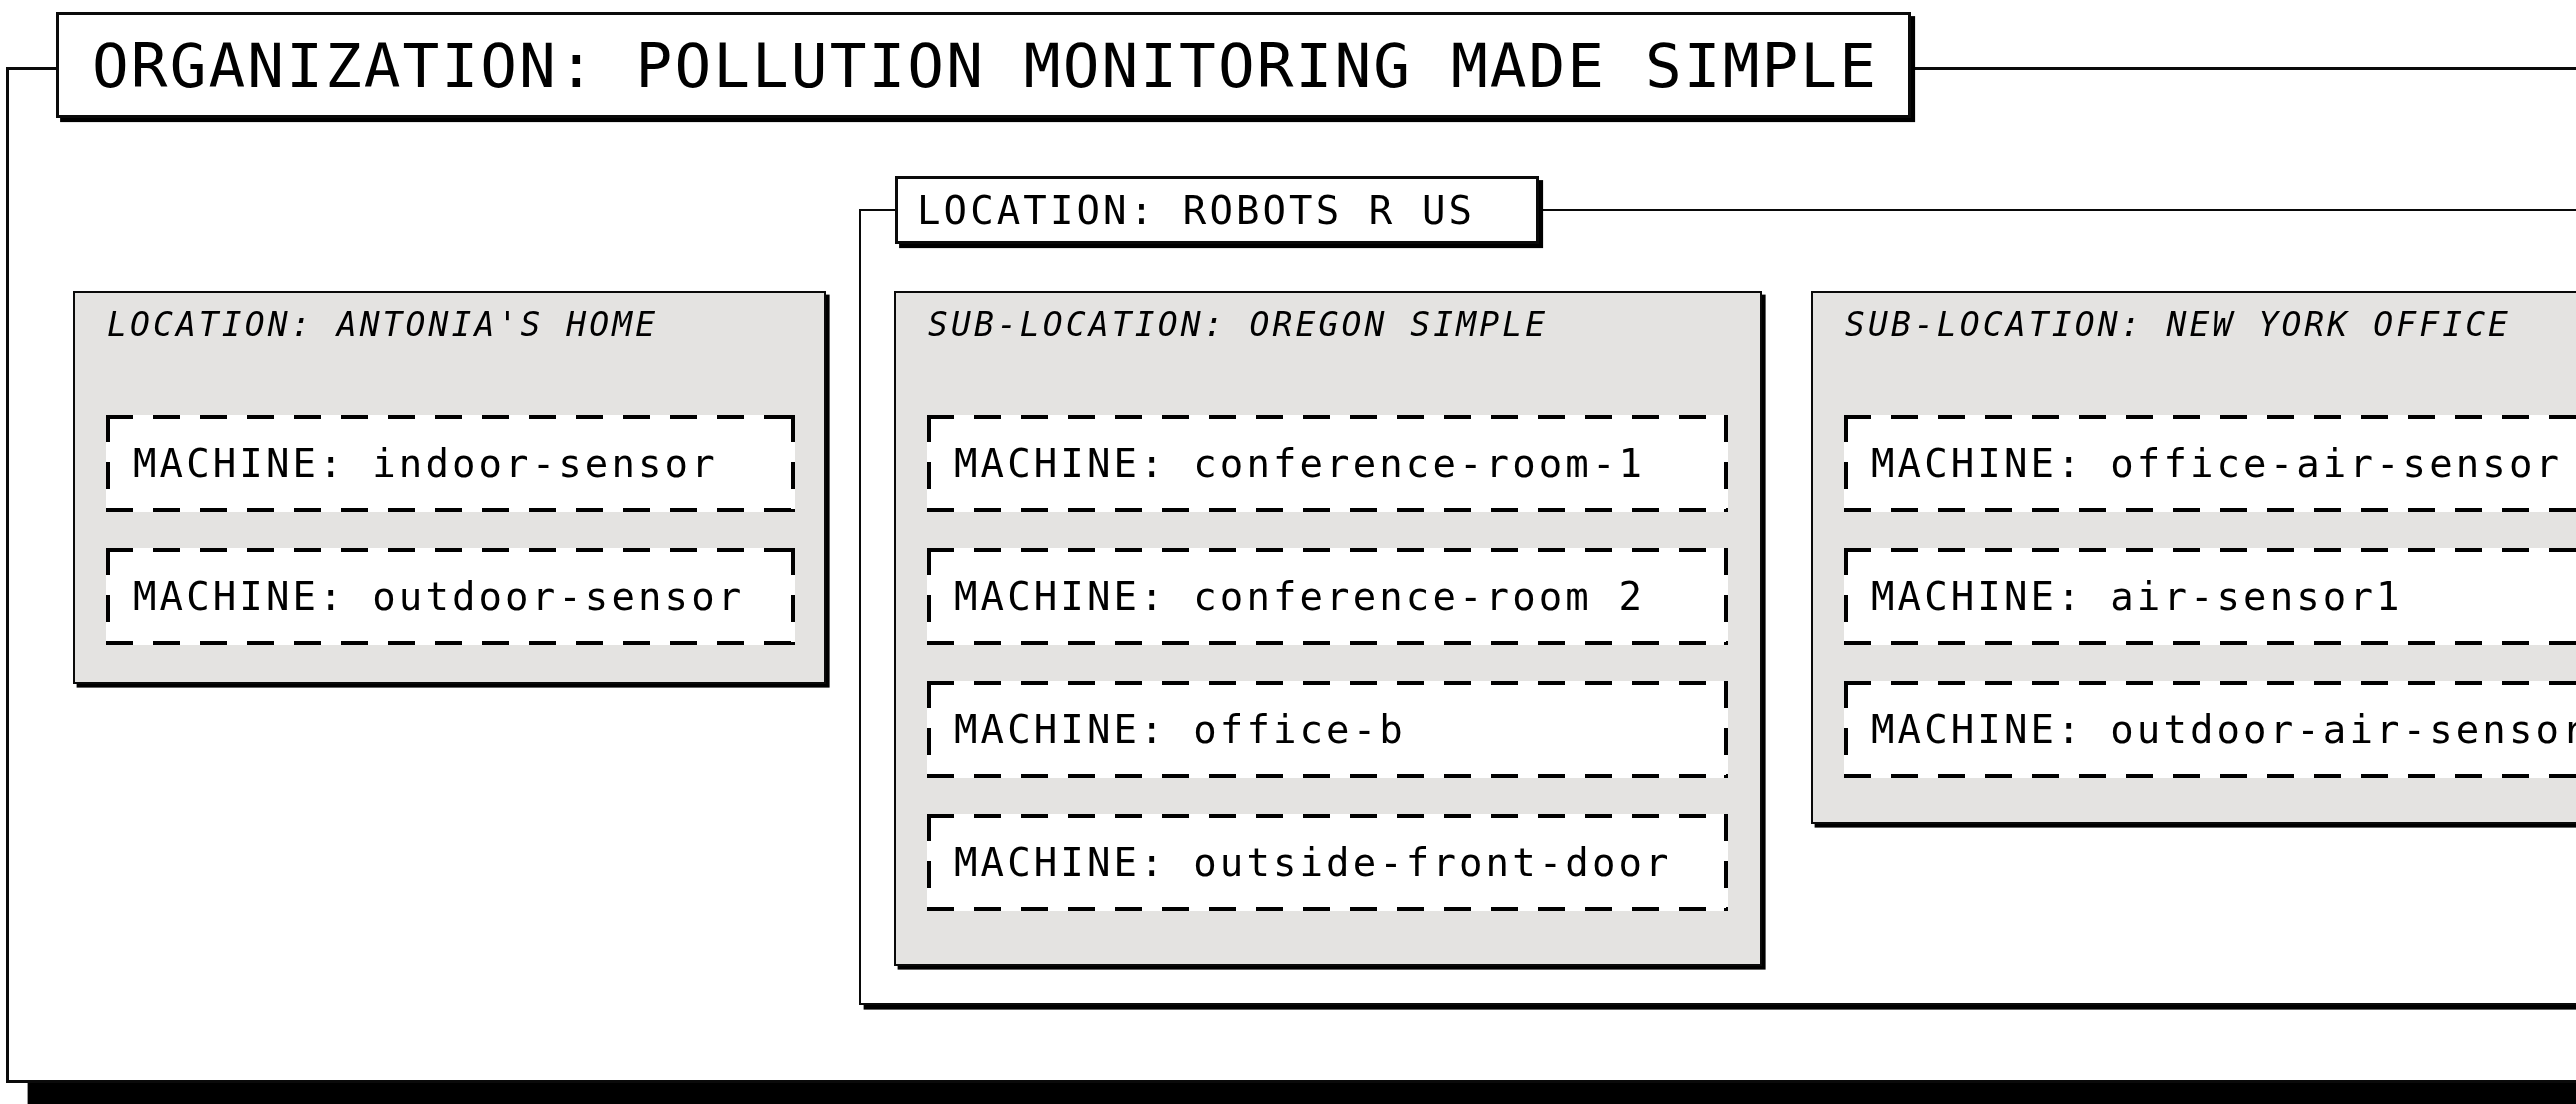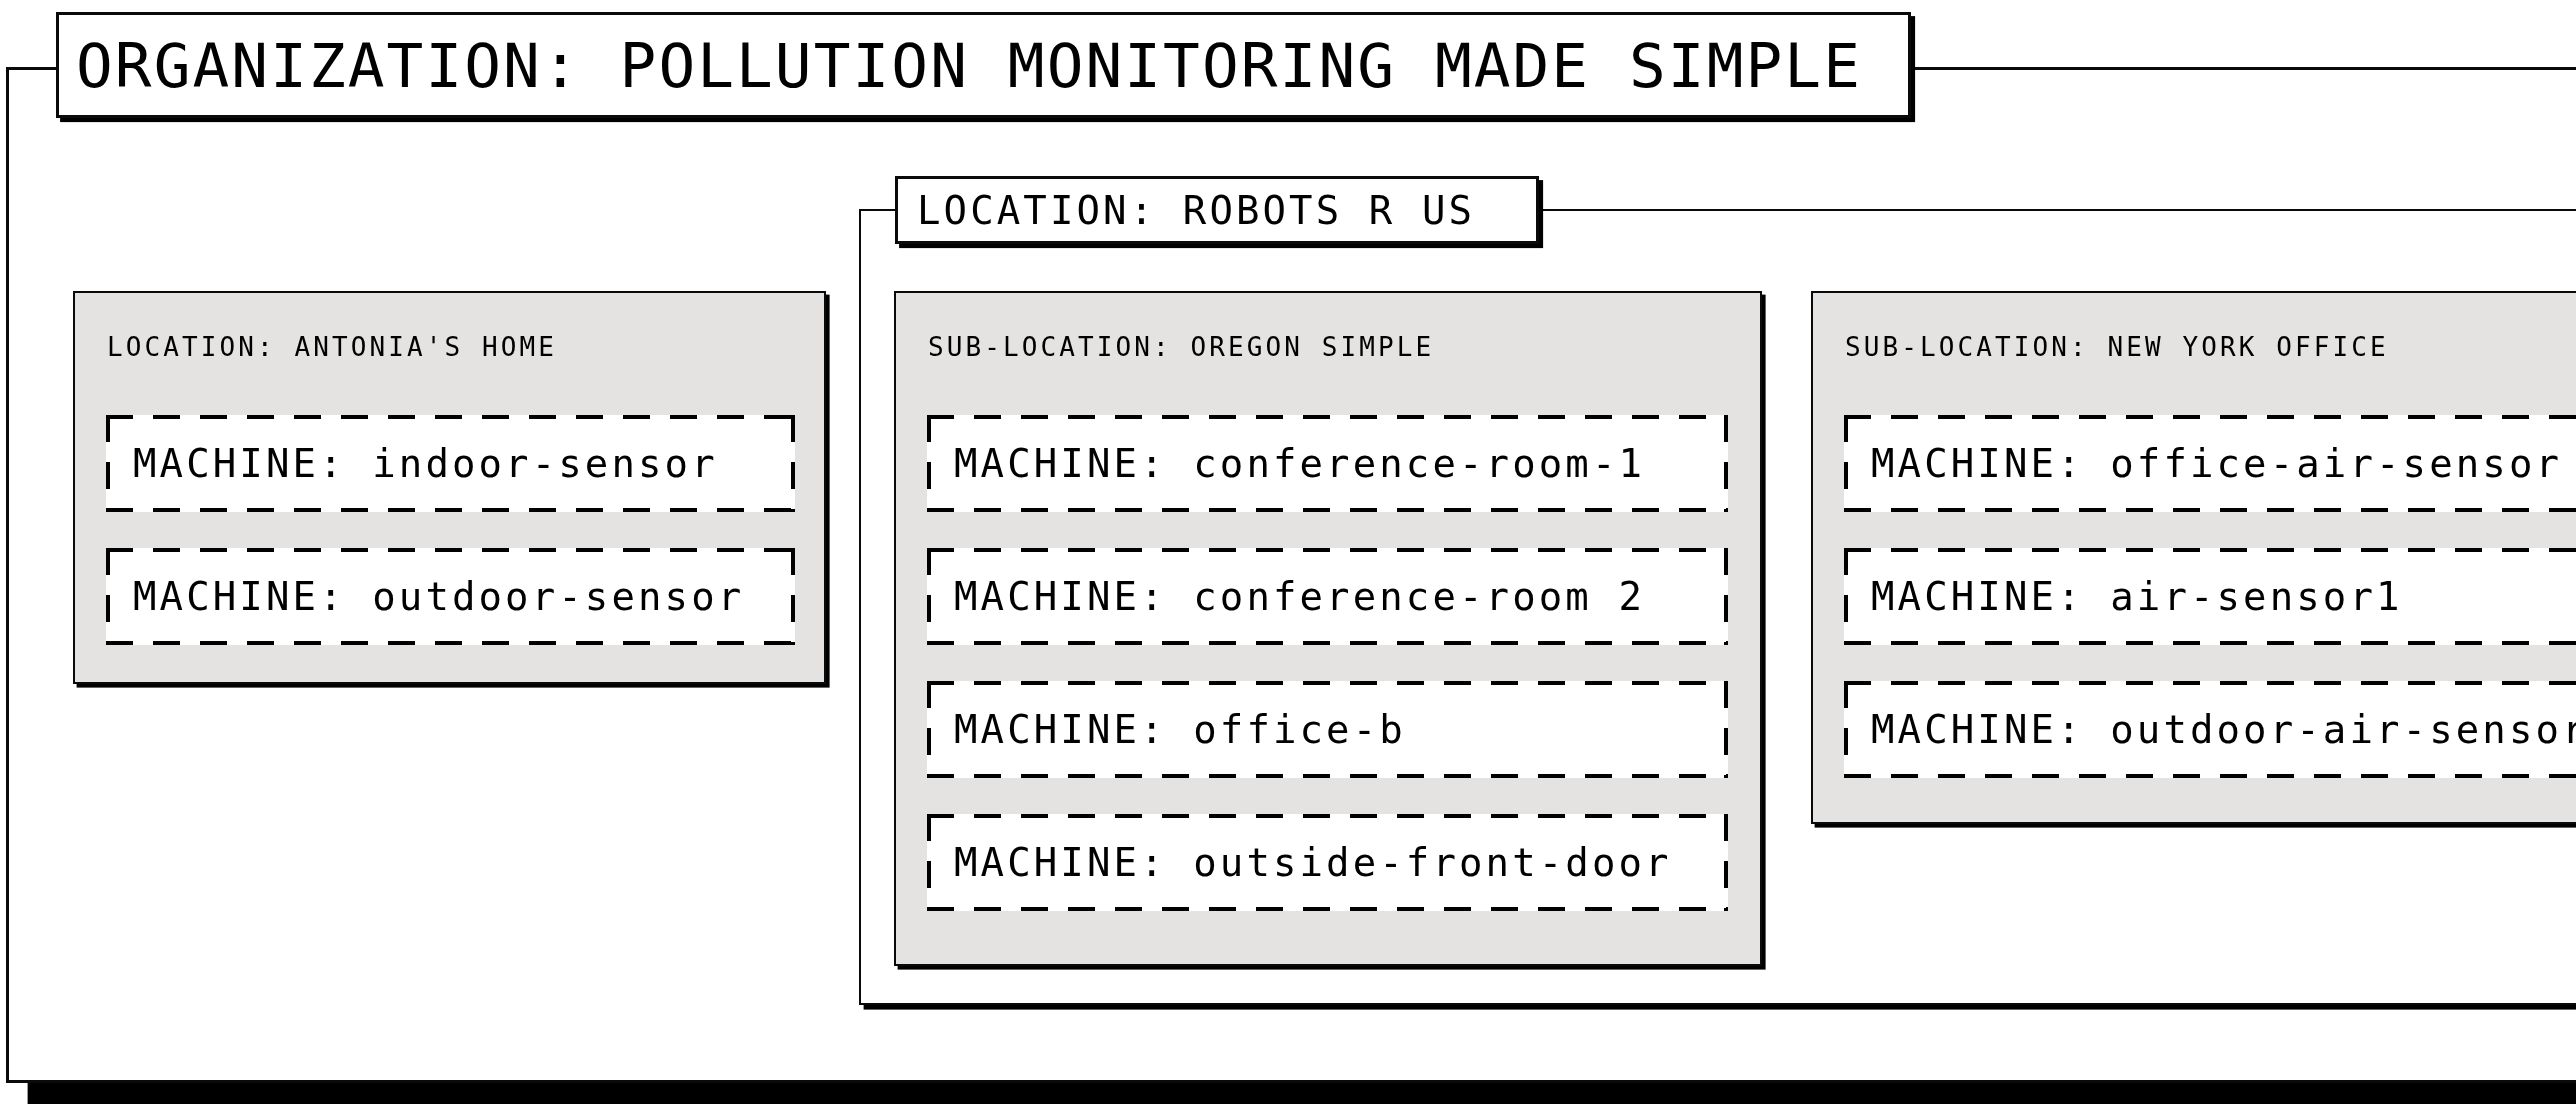--- a/index.html
+++ b/index.html
@@ -35,39 +35,40 @@
     border: 3.1px solid #0a0a0a;
     box-shadow: 4.1px 4.1px 0 0 #000000;
     display: flex;
     align-items: center;
     white-space: nowrap;
     z-index: 4;
   }
   .org-title {
     left: 56px; top: 12.4px;
     width: 1855px; height: 106px;
-    padding-left: 17px;
+    padding-left: 33px;
     font-size: 61px;
     letter-spacing: 2.1px;
   }
   
   .loc-box {
     position: absolute;
     box-sizing: border-box;
     background: #e4e3e1;
     border: 2.6px solid #0a0a0a;
     box-shadow: 3.6px 3.6px 0 0 #000000;
     z-index: 3;
   }
   .loc-title {
     position: absolute;
-    left: 32px; top: 39px;
-    font-size: 26px;
+    left: 32px; top: 12px;
+    font-size: 33px;
     letter-spacing: 3.1px;
     white-space: nowrap;
+    font-style: italic;
   }
   .antonia-box { left: 73px;  top: 291px; width: 753px; height: 393px;  }
   .oregon-box  { left: 894px; top: 291px; width: 868px; height: 675px; }
   .ny-box      { left: 1811px; top: 291px; width: 893px; height: 533px; }
   
   .robots-box {
     position: absolute;
     left: 859px; top: 209px;
     width: 1902px; height: 796px;
     box-sizing: border-box;

